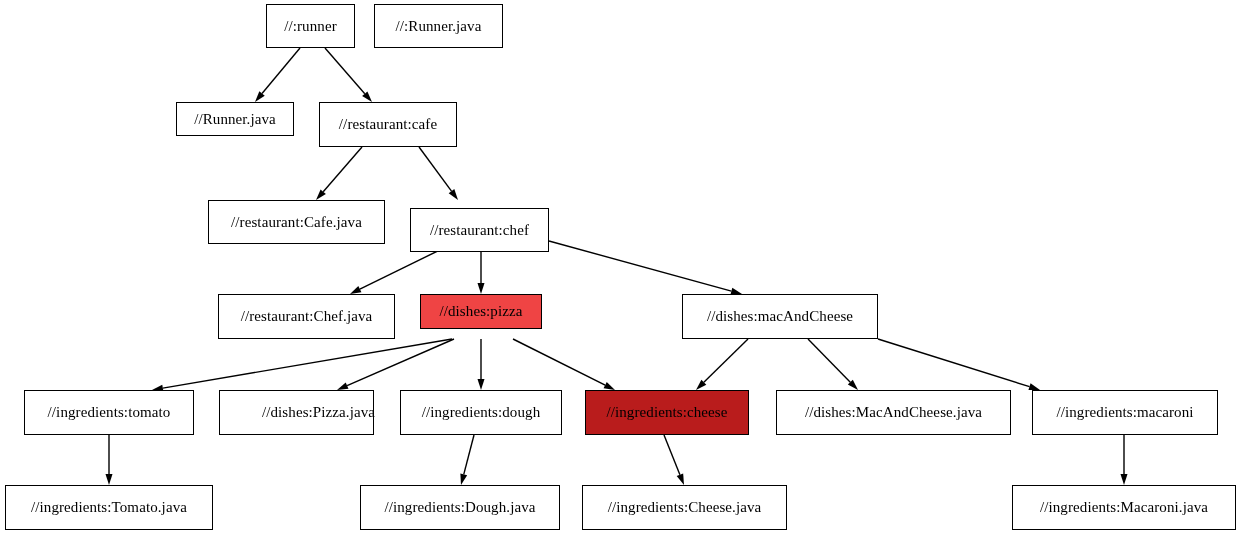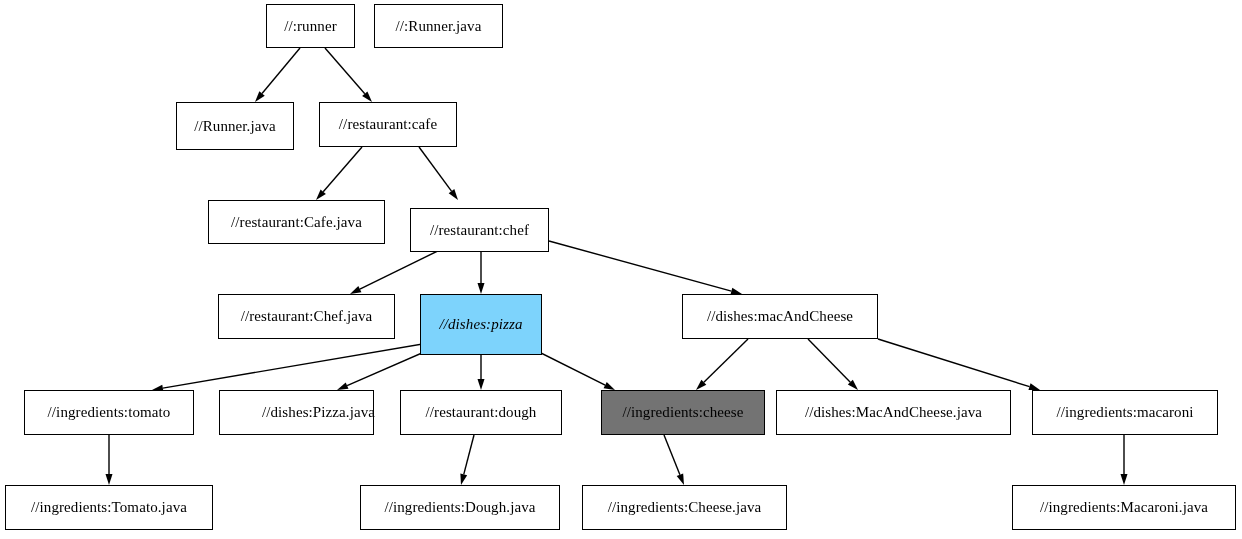--- a/index.html
+++ b/index.html
@@ -129,51 +129,51 @@
       </g>
     </svg>
 
   <div id="node-layer">
       <div class="graph-node" style="left: 266px; top: 4px; width: 89px; height: 44px; border-color: rgb(0, 0, 0); background: rgb(255, 255, 255);">
         <span class="node-label" style="color: rgb(0, 0, 0);">//:runner</span>
       </div>
       <div class="graph-node" style="left: 374px; top: 4px; width: 129px; height: 44px; border-color: rgb(0, 0, 0); background: rgb(255, 255, 255);">
         <span class="node-label" style="color: rgb(0, 0, 0);">//:Runner.java</span>
       </div>
-      <div class="graph-node" style="left: 176px; top: 102px; width: 118px; height: 48px; border-color: rgb(0, 0, 0); background: rgb(255, 255, 255);">
+      <div class="graph-node" style="left: 176px; top: 102px; width: 118px; height: 34px; border-color: rgb(0, 0, 0); background: rgb(255, 255, 255);">
         <span class="node-label" style="color: rgb(0, 0, 0);">//Runner.java</span>
       </div>
       <div class="graph-node" style="left: 319px; top: 102px; width: 138px; height: 45px; border-color: rgb(0, 0, 0); background: rgb(255, 255, 255);">
         <span class="node-label" style="color: rgb(0, 0, 0);">//restaurant:cafe</span>
       </div>
       <div class="graph-node" style="left: 208px; top: 200px; width: 177px; height: 44px; border-color: rgb(0, 0, 0); background: rgb(255, 255, 255);">
         <span class="node-label" style="color: rgb(0, 0, 0);">//restaurant:Cafe.java</span>
       </div>
       <div class="graph-node" style="left: 410px; top: 208px; width: 139px; height: 44px; border-color: rgb(0, 0, 0); background: rgb(255, 255, 255);">
         <span class="node-label" style="color: rgb(0, 0, 0);">//restaurant:chef</span>
       </div>
       <div class="graph-node" style="left: 218px; top: 294px; width: 177px; height: 45px; border-color: rgb(0, 0, 0); background: rgb(255, 255, 255);">
         <span class="node-label" style="color: rgb(0, 0, 0);">//restaurant:Chef.java</span>
       </div>
-      <div class="graph-node" style="left: 420px; top: 294px; width: 122px; height: 61px; border-color: rgb(0, 0, 0); background: #7dd3fc; font-style: italic;">
+      <div class="graph-node" style="left: 420px; top: 294px; width: 122px; height: 35px; border-color: rgb(0, 0, 0); background: #ef4444;">
         <span class="node-label" style="color: rgb(0, 0, 0);">//dishes:pizza</span>
       </div>
       <div class="graph-node" style="left: 682px; top: 294px; width: 196px; height: 45px; border-color: rgb(0, 0, 0); background: rgb(255, 255, 255);">
         <span class="node-label" style="color: rgb(0, 0, 0);">//dishes:macAndCheese</span>
       </div>
       <div class="graph-node" style="left: 24px; top: 390px; width: 170px; height: 45px; border-color: rgb(0, 0, 0); background: rgb(255, 255, 255);">
         <span class="node-label" style="color: rgb(0, 0, 0);">//ingredients:tomato</span>
       </div>
       <div class="graph-node" style="left: 219px; top: 390px; width: 155px; height: 45px; border-color: rgb(0, 0, 0); background: rgb(255, 255, 255); padding-left: 44px;">
         <span class="node-label" style="color: rgb(0, 0, 0);">//dishes:Pizza.java</span>
       </div>
       <div class="graph-node" style="left: 400px; top: 390px; width: 162px; height: 45px; border-color: rgb(0, 0, 0); background: rgb(255, 255, 255);">
-        <span class="node-label" style="color: rgb(0, 0, 0);">//restaurant:dough</span>
+        <span class="node-label" style="color: rgb(0, 0, 0);">//ingredients:dough</span>
       </div>
-      <div class="graph-node" style="left: 585px; top: 390px; width: 164px; height: 45px; border-color: rgb(0, 0, 0); background: #737373; margin-left: 16px;">
+      <div class="graph-node" style="left: 585px; top: 390px; width: 164px; height: 45px; border-color: rgb(0, 0, 0); background: #b91c1c;">
         <span class="node-label" style="color: rgb(0, 0, 0);">//ingredients:cheese</span>
       </div>
       <div class="graph-node" style="left: 776px; top: 390px; width: 235px; height: 45px; border-color: rgb(0, 0, 0); background: rgb(255, 255, 255);">
         <span class="node-label" style="color: rgb(0, 0, 0);">//dishes:MacAndCheese.java</span>
       </div>
       <div class="graph-node" style="left: 1032px; top: 390px; width: 186px; height: 45px; border-color: rgb(0, 0, 0); background: rgb(255, 255, 255);">
         <span class="node-label" style="color: rgb(0, 0, 0);">//ingredients:macaroni</span>
       </div>
       <div class="graph-node" style="left: 5px; top: 485px; width: 208px; height: 45px; border-color: rgb(0, 0, 0); background: rgb(255, 255, 255);">
         <span class="node-label" style="color: rgb(0, 0, 0);">//ingredients:Tomato.java</span>

